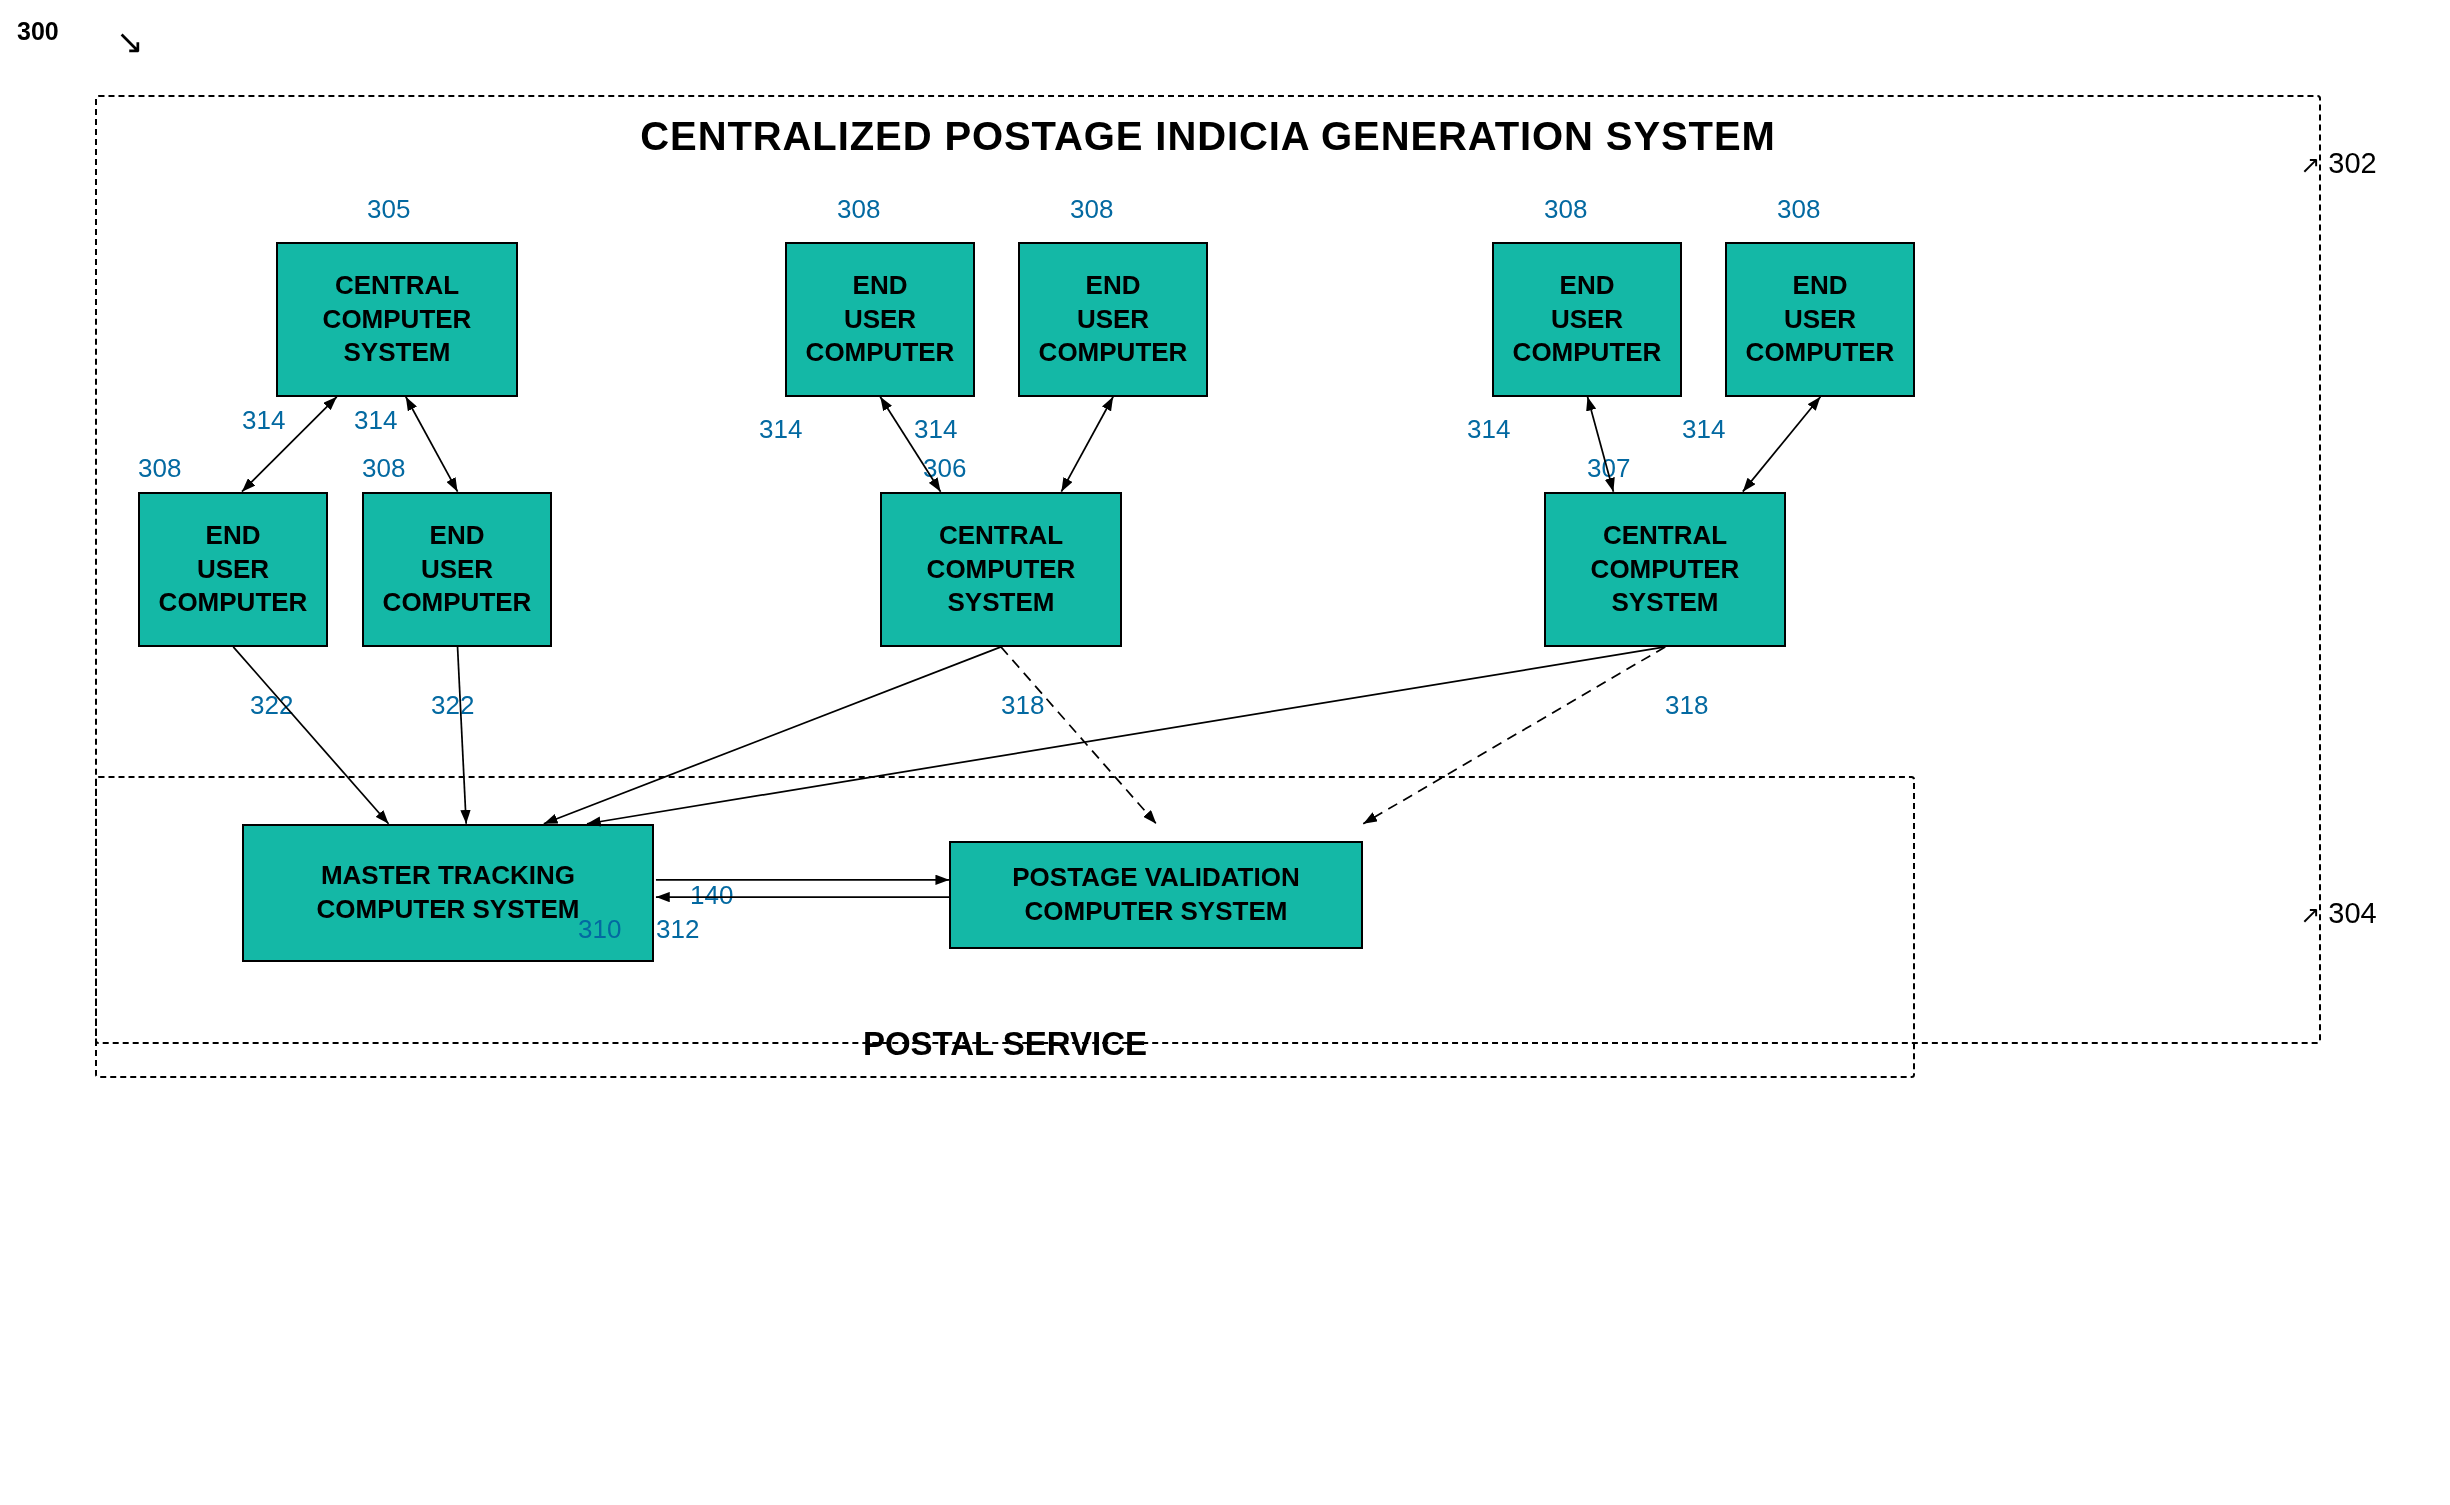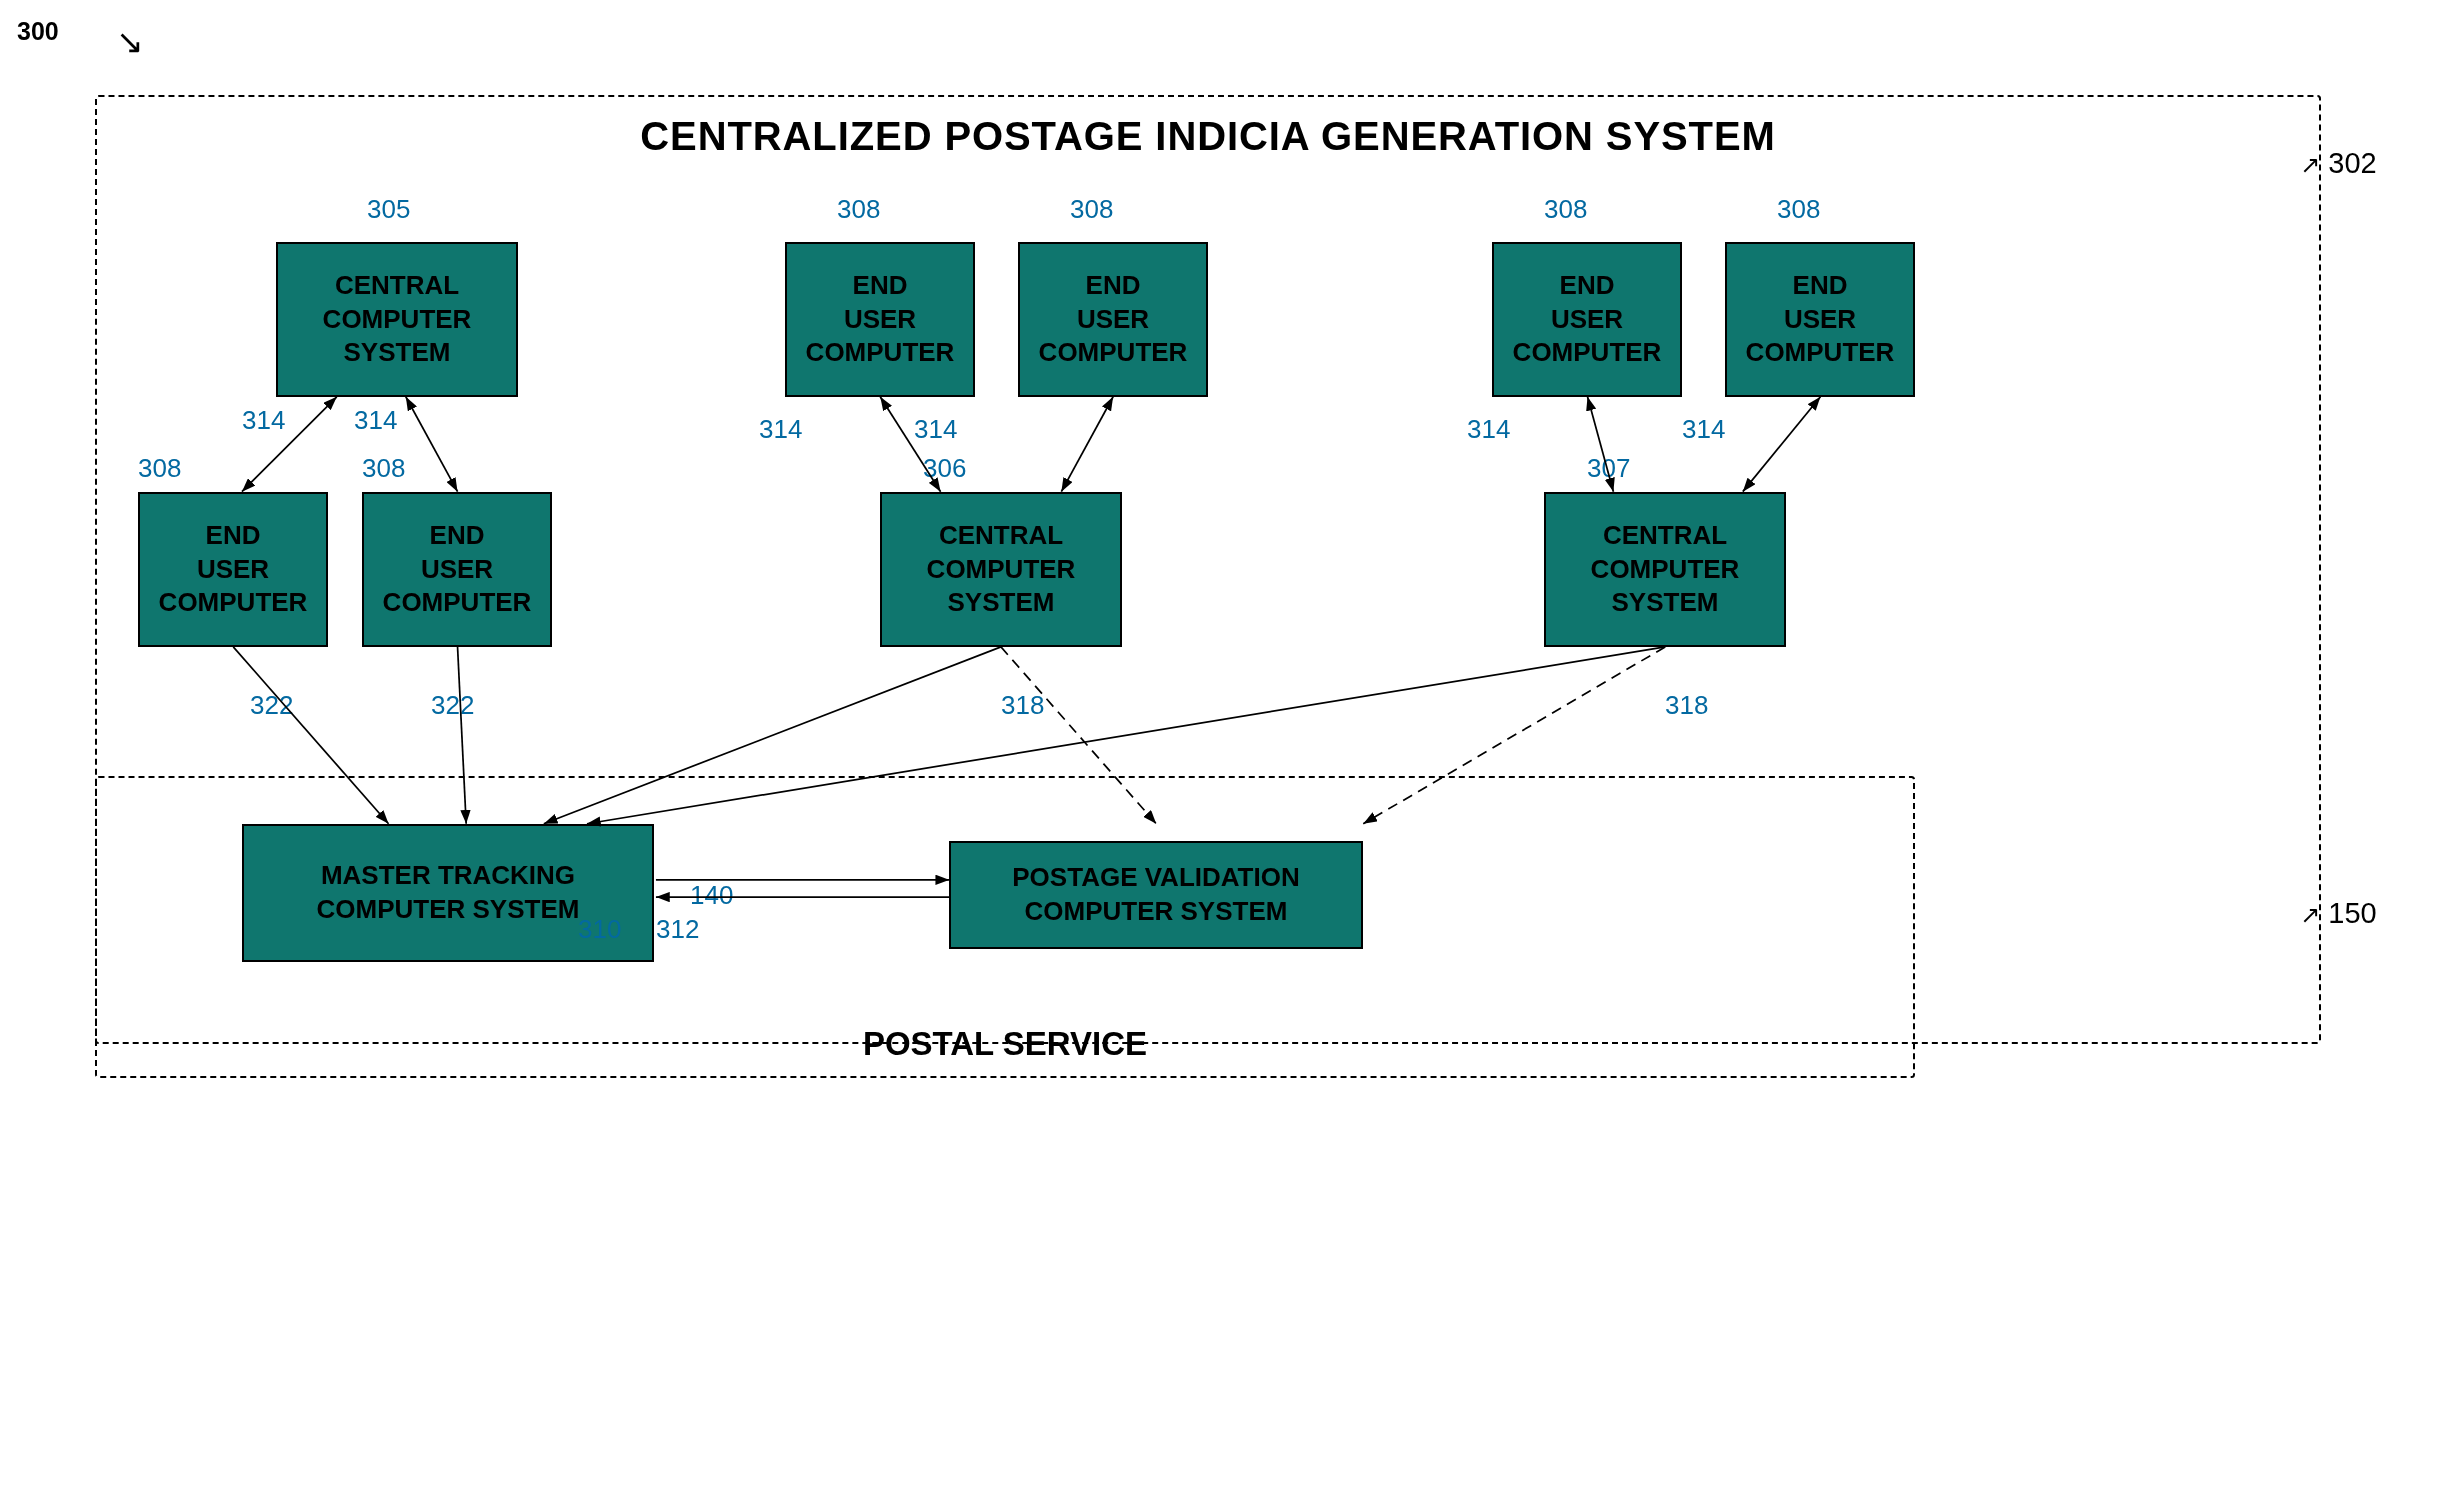--- a/index.html
+++ b/index.html
@@ -72,21 +72,21 @@
       font-size: 33px;
       font-weight: bold;
       color: #000;
       white-space: nowrap;
     }
 
     
     .computer-box {
       position: absolute;
       border: 2.2px solid #000;
-      background: #0f766e;
+      background: #14b8a6;
       display: flex;
       align-items: center;
       justify-content: center;
       text-align: center;
       font-size: 26px;
       font-weight: bold;
       line-height: 1.3;
       padding: 8.6px;
     }
 
@@ -122,21 +122,21 @@
 
   <div style="position:absolute;top:78px;right:4.3px;font-size:29px;">
     <span style="font-size:24px;">↗</span> <span>302</span>
   </div>
 
   <div class="postal-box">
     <div class="postal-box-title">POSTAL SERVICE</div>
   </div>
 
   <div style="position:absolute;top:828px;right:4.3px;font-size:29px;">
-    <span style="font-size:24px;">↗</span> <span>150</span>
+    <span style="font-size:24px;">↗</span> <span>304</span>
   </div>
 
   <div class="computer-box" style="left:207px;top:173px;width:242px;height:155px;">
     CENTRAL<br>COMPUTER<br>SYSTEM
   </div>
 
   <div class="ref-num" style="left:298px;top:125px;">305</div>
 
   <div class="computer-box" style="left:69px;top:423px;width:190px;height:155px;">
     END<br>USER<br>COMPUTER

